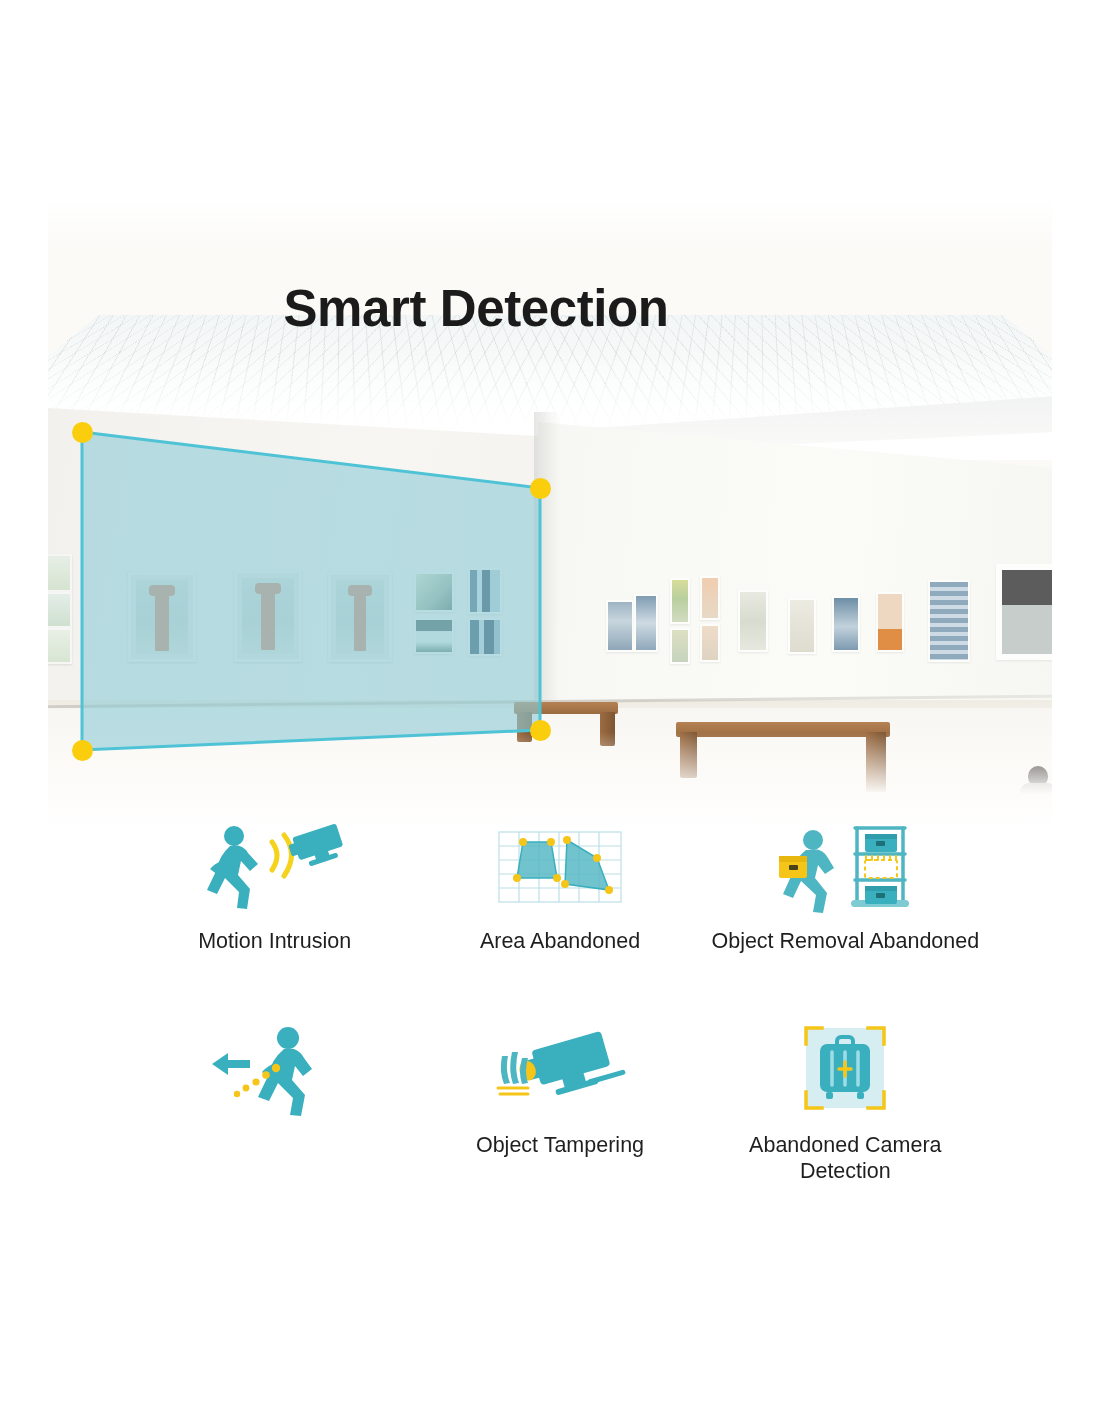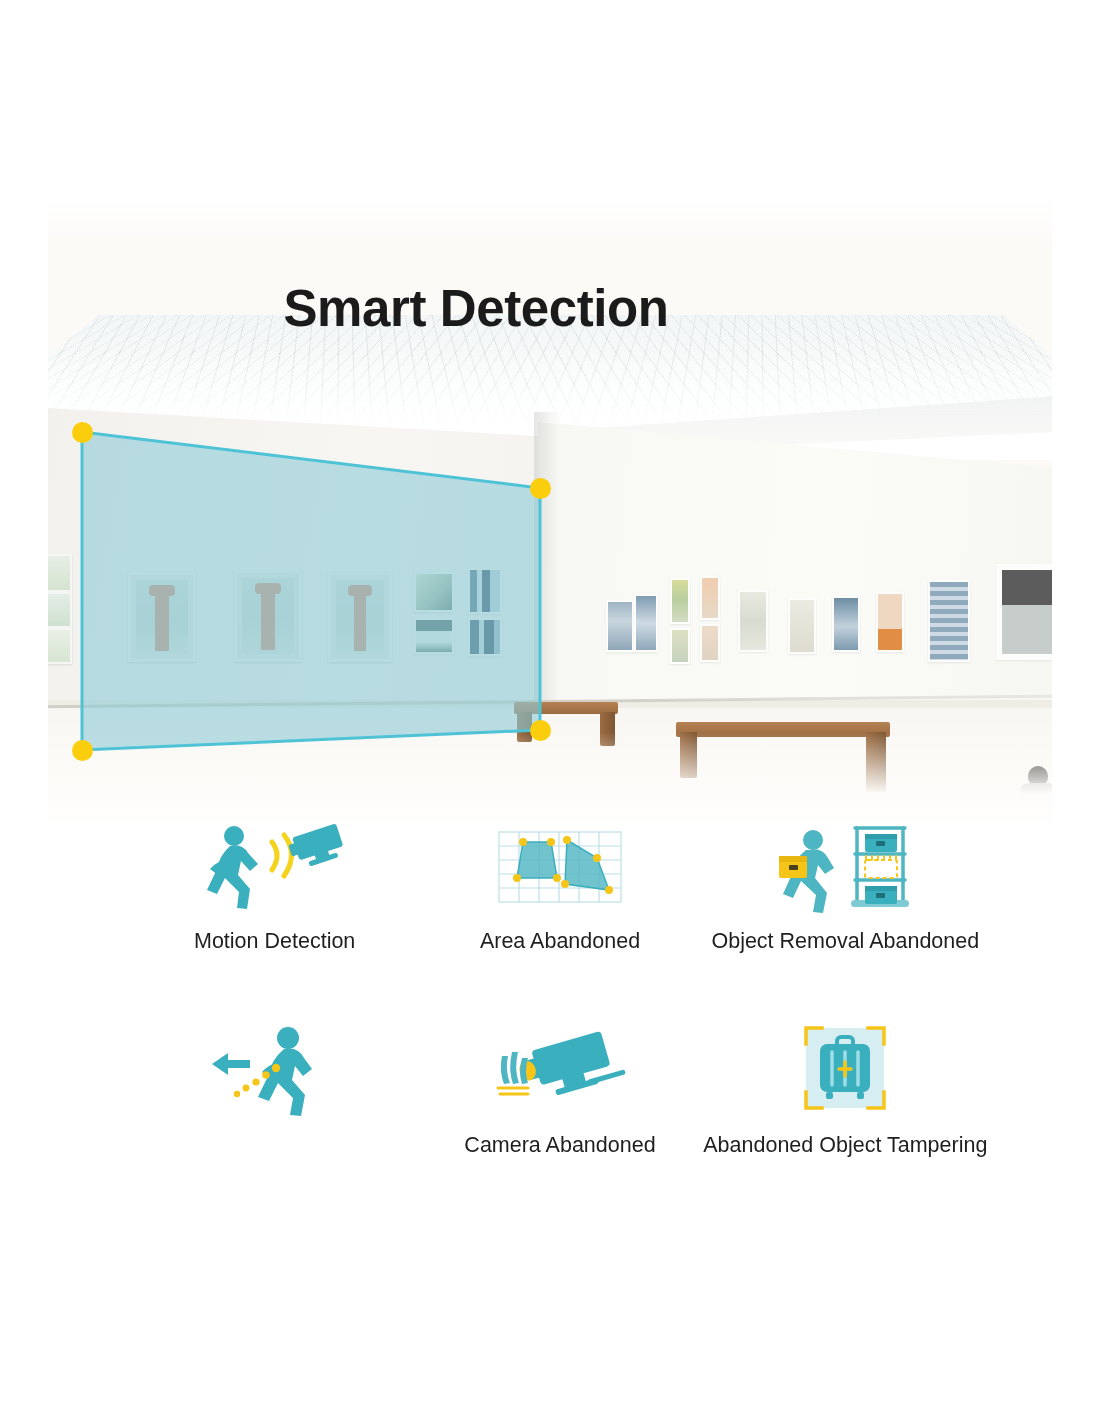--- a/index.html
+++ b/index.html
@@ -314,21 +314,21 @@
             <path d="M84 17 q15 19 0 41"></path>
           </g>
           <g transform="rotate(-18 118 28)">
             <rect x="96" y="12" width="46" height="24" rx="3" fill="#3aafbe"></rect>
             <rect x="90" y="18" width="10" height="12" rx="2" fill="#3aafbe"></rect>
             <rect x="112" y="34" width="14" height="8" fill="#3aafbe"></rect>
             <rect x="104" y="40" width="30" height="5" rx="2" fill="#3aafbe"></rect>
           </g>
         </svg>
       </div>
-      <div class="label">Motion Detection</div>
+      <div class="label">Motion Intrusion</div>
     </div>
 
     <div class="feature">
       <div class="icon-box">
         <svg width="150" height="96" viewBox="0 0 150 96">
           <g stroke="#bcdfe6" stroke-width="1.2" fill="none">
             <rect x="14" y="14" width="122" height="70"></rect>
             <path d="M34 14V84M54 14V84M74 14V84M94 14V84M114 14V84M14 28H136M14 42H136M14 56H136M14 70H136"></path>
           </g>
           <polygon points="38,24 66,24 72,60 32,60" fill="#58b9c6" fill-opacity=".85" stroke="#3aafbe" stroke-width="1.5"></polygon>
@@ -414,21 +414,21 @@
             <path d="M22 34 q-3 16 2 28 l6 -1 q-5 -13 -2 -27 z"></path>
             <path d="M32 30 q-4 18 1 32 l6 -1 q-5 -14 -1 -31 z"></path>
             <path d="M42 36 q-4 14 0 26 l6 -1 q-4 -12 0 -25 z"></path>
           </g>
           <g stroke="#f5c518" stroke-width="3" stroke-linecap="round">
             <path d="M18 66 h30"></path>
             <path d="M20 72 h28"></path>
           </g>
         </svg>
       </div>
-      <div class="label">Camera Abandoned</div>
+      <div class="label">Object Tampering</div>
     </div>
 
     <div class="feature">
       <div class="icon-box">
         <svg width="110" height="96" viewBox="0 0 110 96">
           <rect x="16" y="6" width="78" height="80" fill="#d6eef1"></rect>
           <g stroke="#f5c518" stroke-width="3.5" fill="none" stroke-linecap="square">
             <path d="M16 22V6h16"></path>
             <path d="M78 6h16v16"></path>
             <path d="M94 70v16H78"></path>
@@ -437,17 +437,17 @@
           <path d="M47 22v-3a4 4 0 0 1 4-4h8a4 4 0 0 1 4 4v3" fill="none" stroke="#3aafbe" stroke-width="4"></path>
           <rect x="30" y="22" width="50" height="48" rx="7" fill="#3aafbe"></rect>
           <g stroke="#9fdde6" stroke-width="3.5" stroke-linecap="round">
             <path d="M42 30v33M55 30v33M68 30v33"></path>
           </g>
           <path d="M55 40v14M49 47h12" stroke="#f5c518" stroke-width="3.5" stroke-linecap="round"></path>
           <rect x="36" y="70" width="7" height="7" rx="2" fill="#3aafbe"></rect>
           <rect x="67" y="70" width="7" height="7" rx="2" fill="#3aafbe"></rect>
         </svg>
       </div>
-      <div class="label">Abandoned Object Tampering</div>
+      <div class="label">Abandoned Camera Detection</div>
     </div>
 
   </div>
 </div>
 
 </body></html>

